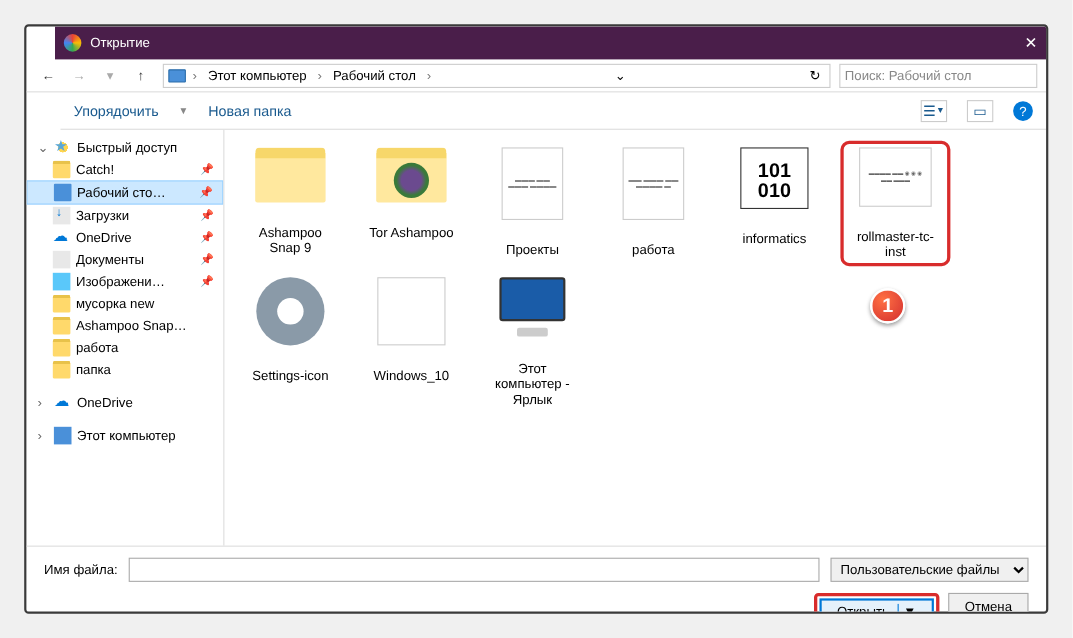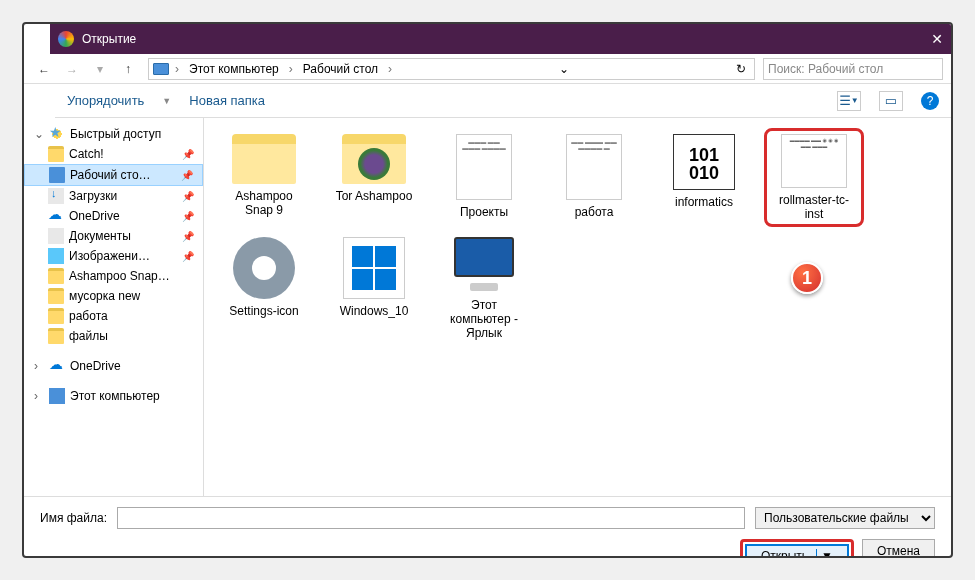--- a/index.html
+++ b/index.html
@@ -38,21 +38,21 @@
 .ico.download::before { content: "↓"; color: #0078d7; font-size: 11px; position: absolute; left: 3px; top: -1px; font-weight: bold; }
 .ico.onedrive { background: #fff; position: relative; }
 .ico.onedrive::before { content: "☁"; color: #0078d7; font-size: 14px; position: absolute; top: -2px; }
 .ico.docs { background: #e8e8e8; }
 .ico.pics { background: #5ac8fa; }
 .ico.pc { background: #4a90d9; position: relative; }
 .content { flex: 1; padding: 12px; overflow: auto; }
 .grid { display: flex; flex-wrap: wrap; gap: 8px 14px; align-content: flex-start; }
 .item { width: 96px; display: flex; flex-direction: column; align-items: center; text-align: center; font-size: 12px; padding: 4px; position: relative; }
 .item.sel { outline: 3px solid #d82c2c; outline-offset: -1px; border-radius: 6px; }
-.item .thumb { width: 72px; height: 72px; display: flex; justify-content: center; margin-bottom: 5px; }
+.item .thumb { width: 72px; height: 72px; display: flex; align-items: center; justify-content: center; margin-bottom: 20px; }
 .thumb.folder-lg { background: #ffe89e; border-radius: 4px 4px 2px 2px; border-top: 10px solid #f7d76a; width: 64px; height: 50px; }
 .thumb.folder-lg.tor { position: relative; }
 .thumb.folder-lg.tor::after { content: ""; position: absolute; width: 32px; height: 32px; border-radius: 50%; background: radial-gradient(circle, #6b4a8f 40%, #3a7a3a 60%); top: 4px; left: 16px; }
 .thumb.doc { background: #fff; border: 1px solid #ccc; width: 56px; height: 66px; font-size: 6px; color: #888; overflow: hidden; padding: 4px; }
 .thumb.binary { background: #fff; border: 1px solid #333; width: 62px; height: 56px; font-family: monospace; font-size: 18px; font-weight: bold; line-height: 1; padding-top: 4px; color: #000; display: flex; flex-direction: column; justify-content: center;}
 .thumb.gear { background: #8a9aa8; border-radius: 50%; width: 62px; height: 62px; position: relative; }
 .thumb.gear::before { content: ""; position: absolute; width: 24px; height: 24px; background: #fff; border-radius: 50%; top: 19px; left: 19px; }
 .thumb.win { background: #fff; border: 1px solid #ccc; width: 62px; height: 62px; display: grid; grid-template: 1fr 1fr / 1fr 1fr; gap: 2px; padding: 8px; }
 .thumb.win > div { background: #0078d7; }
 .thumb.monitor { width: 64px; height: 56px; position: relative; }
@@ -147,33 +147,33 @@
           <span>Документы</span>
           <span class="pin">📌</span>
         </div>
       <div class="tree-item">
           <span class="ico pics"></span>
           <span>Изображени…</span>
           <span class="pin">📌</span>
         </div>
       <div class="tree-item">
           <span class="ico folder"></span>
+          <span>мусорка new</span>
+        </div>
+      <div class="tree-item">
+          <span class="ico folder"></span>
           <span>Ashampoo Snap…</span>
         </div>
       <div class="tree-item">
           <span class="ico folder"></span>
-          <span>мусорка new</span>
-        </div>
-      <div class="tree-item">
-          <span class="ico folder"></span>
           <span>работа</span>
         </div>
       <div class="tree-item">
           <span class="ico folder"></span>
-          <span>файлы</span>
+          <span>папка</span>
         </div>
       <div style="height:10px"></div>
       <div class="tree-item top">
           <span class="exp">›</span>
           <span class="ico onedrive"></span>
           <span>OneDrive</span>
         </div>
       <div style="height:10px"></div>
       <div class="tree-item top">
           <span class="exp">›</span>

